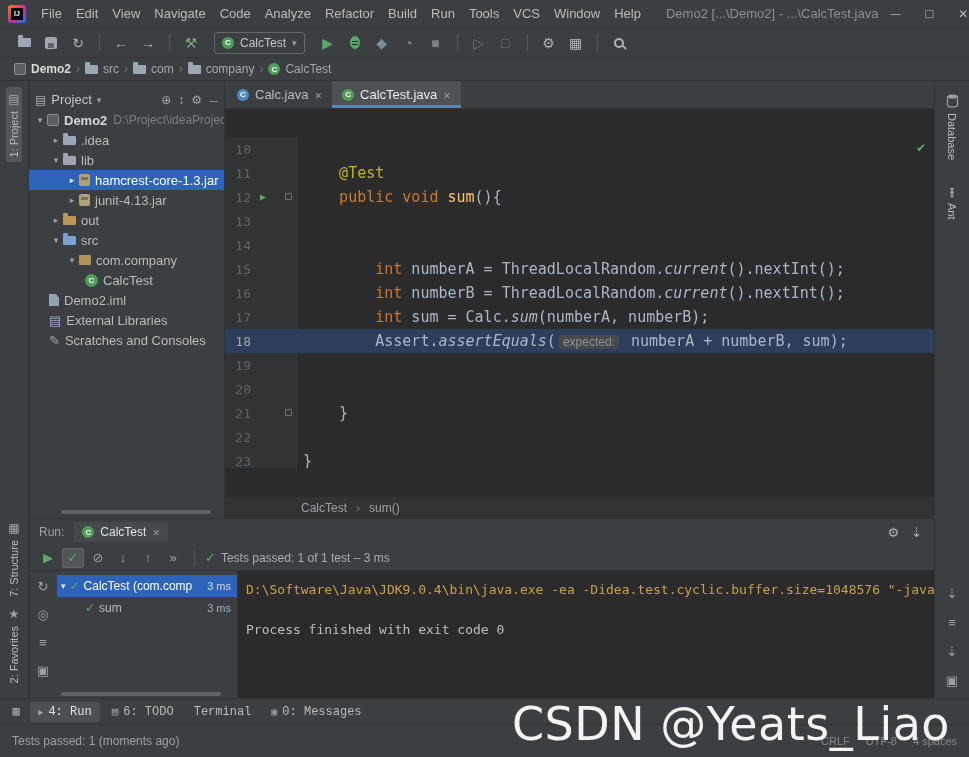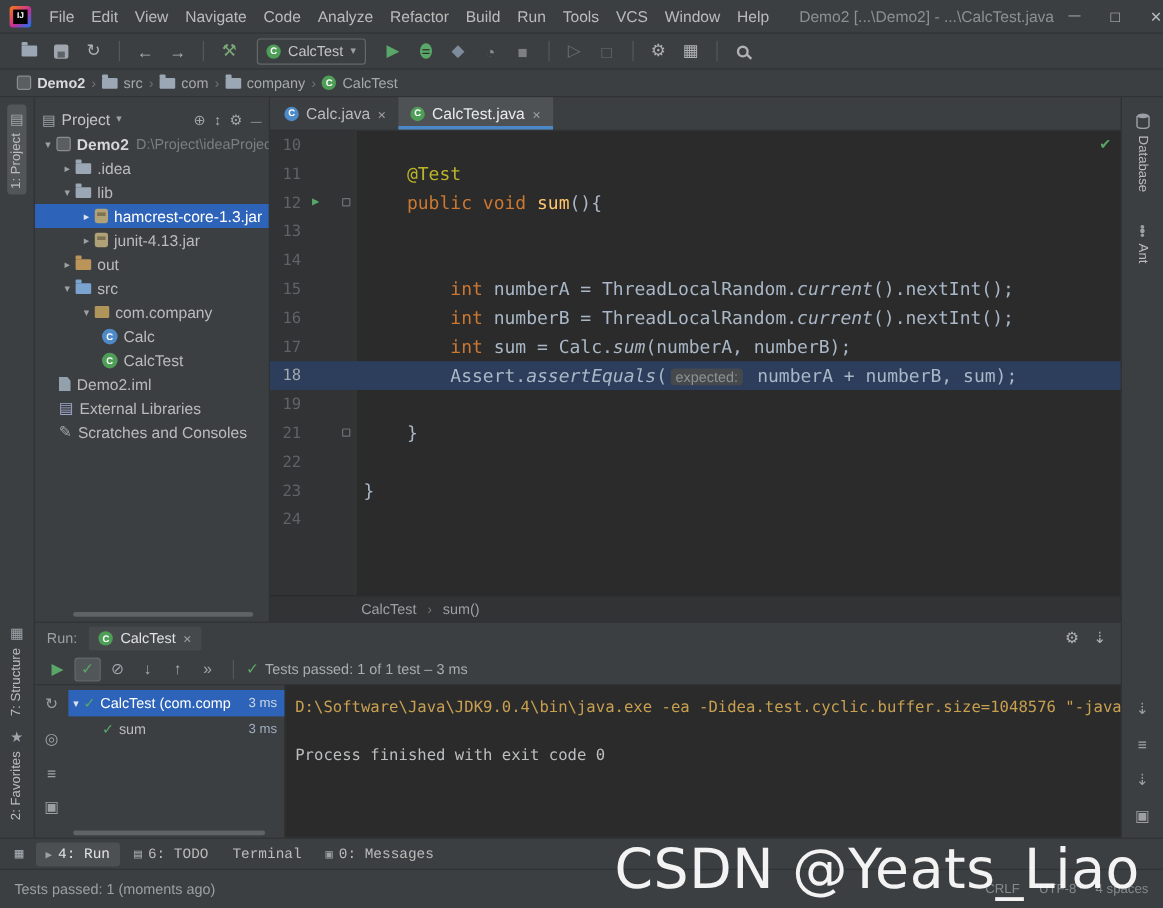--- a/index.html
+++ b/index.html
@@ -113,21 +113,21 @@
   .picon { margin-right: 5px; display: inline-flex; }
   .plabel { color: #bbbbbb; }
   .pbold { font-weight: bold; color: #d4d6d8; }
   .ppath { color: #7a7e81; margin-left: 6px; font-size: 12px; }
   .prow.sel { background: var(--selection-blue, #2d63b8); }
   .prow.sel .plabel { color: #ffffff; }
   .prow.sel .arrow { color: #dde5ee; }
   .pp-hscroll { position: absolute; bottom: 4px; left: 32px; width: 150px; height: 4px; border-radius: 2px; background: #5f6365; }
 
   
-  .editor-col { flex: 1; display: flex; flex-direction: column; min-width: 0; background: var(--editor-bg, #2b2b2b); }
+  .editor-col { flex: 1; display: flex; flex-direction: column; min-width: 0; background: var(--editor-bg, #2b2b2b); gap: 28px; }
   .tabs { height: 28px; flex: none; display: flex; background: var(--panel-bg, #3c3f41); border-bottom: 1px solid #303233; padding-left: 2px; }
   .tab { display: flex; align-items: center; gap: 6px; padding: 0 10px; font-size: 13px; color: #bbbbbb; }
   .tab.active { background: #4e5254; color: #e8eaec; box-shadow: inset 0 -3px 0 var(--accent-blue, #4a88c7); }
   .g-x::before { content: "✕"; font-size: 9px; color: #9da0a3; }
   .editor-body { flex: 1; position: relative; overflow: hidden; }
   .gutter-bg { position: absolute; left: 0; top: 0; bottom: 0; width: 72px; background: var(--gutter-bg, #313335); border-right: 1px solid #37393b; }
   .cl { position: relative; z-index: 1; display: flex; height: 24px; align-items: center; font-family: "DejaVu Sans Mono", "Liberation Mono", monospace; font-size: 15px; }
   .cl.hl { background: var(--caret-line, #2c3e5c); }
   .lnc { width: 72px; flex: none; height: 100%; display: flex; align-items: center; padding-left: 6px; position: relative; }
   .num { width: 20px; text-align: right; color: var(--line-number, #606366); font-size: 13px; font-family: "DejaVu Sans Mono", monospace; }
@@ -374,26 +374,20 @@
             </div>
             <div class="prow lv2">
               <span class="arrow g-exp"></span>
               <span class="picon">
                   <span class="pkg"></span>
                 </span>
               <span class="plabel">com.company</span>
             </div>
             <div class="prow lv3">
               <span class="picon">
-                  <span class="cls"></span>
-                </span>
-              <span class="plabel">Calc</span>
-            </div>
-            <div class="prow lv3">
-              <span class="picon">
                   <span class="cls test"></span>
                 </span>
               <span class="plabel">CalcTest</span>
             </div>
             <div class="prow lv1">
               <span class="picon">
                   <span class="filei"></span>
                 </span>
               <span class="plabel">Demo2.iml</span>
             </div>
@@ -479,20 +473,26 @@
             </div>
             <div class="cl hl">
               <span class="lnc">
                   <span class="num">18</span>
                 </span>
               <span class="code"><span>        Assert.</span><span class="st">assertEquals</span><span>(</span><span class="hintchip">expected:</span><span> numberA + numberB, sum);</span></span>
             </div>
             <div class="cl">
               <span class="lnc">
                   <span class="num">19</span>
+                </span>
+              <span class="code"></span>
+            </div>
+            <div class="cl">
+              <span class="lnc">
+                  <span class="num">20</span>
                 </span>
               <span class="code"></span>
             </div>
             <div class="cl">
               <span class="lnc">
                 <span class="num">21</span>
                 <span class="foldmark"></span>
               </span>
               <span class="code"><span>    }</span></span>
             </div>

